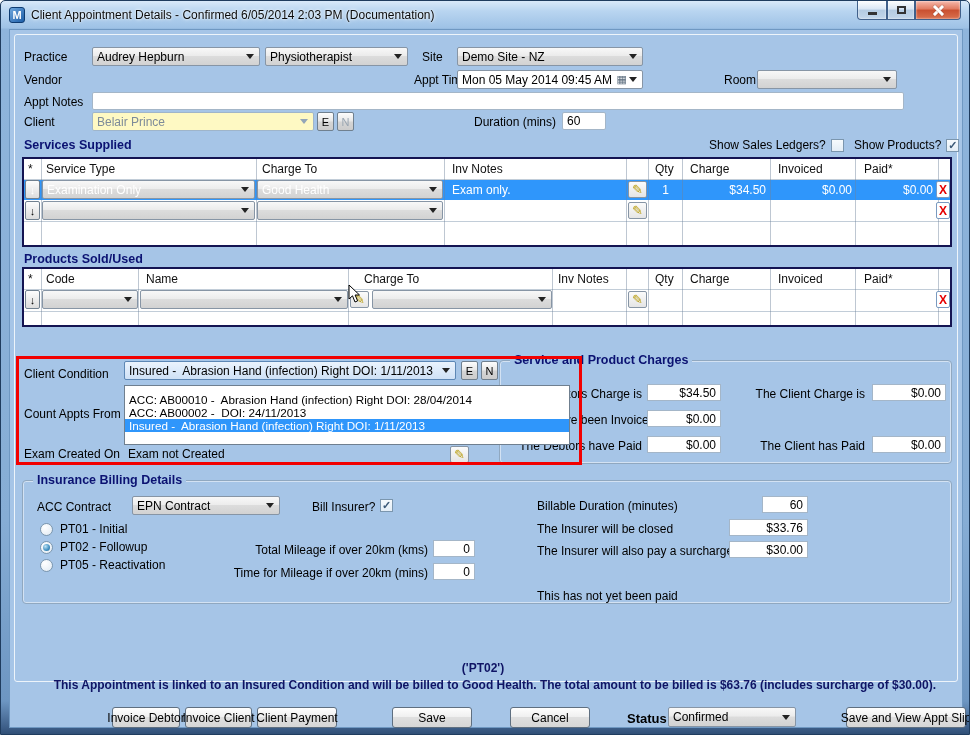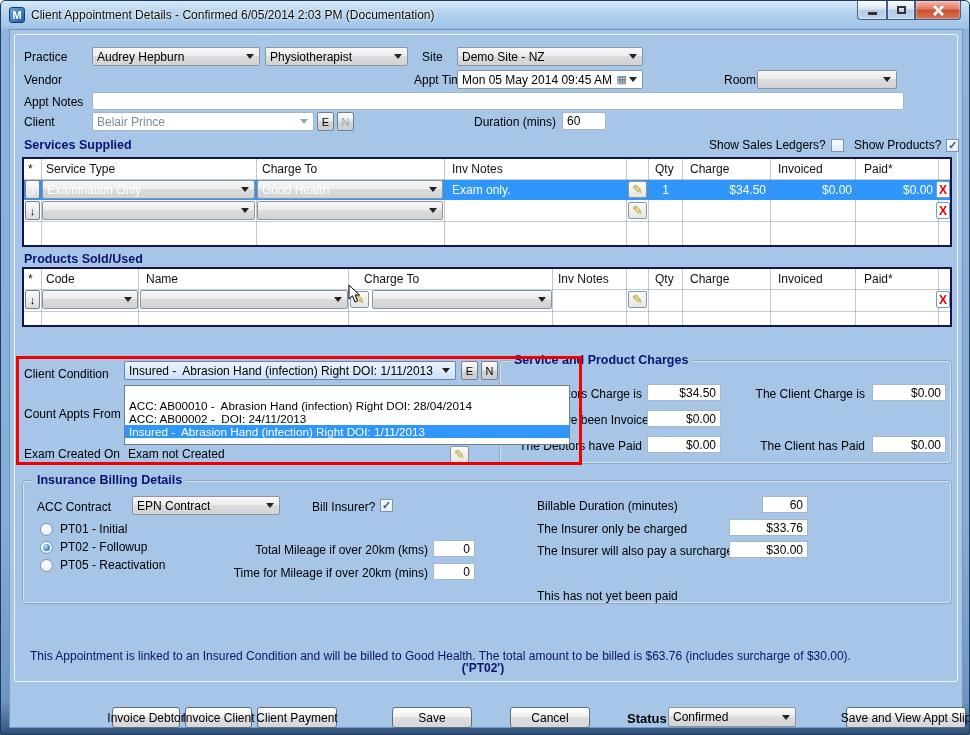--- a/index.html
+++ b/index.html
@@ -30,21 +30,21 @@
   .panel { position: absolute; left: 4px; top: 4px; width: 944px; height: 648px; border: 1px solid rgba(255,255,255,.8); border-radius: 3px; }
 
   .lbl { position: absolute; white-space: nowrap; font-size: 12px; color: #000; }
   .lbl-r { text-align: right; }
   .navy { color: #0b1272; font-weight: bold; font-size: 12.5px; }
 
   .combo { position: absolute; height: 19px; border: 1px solid #8795a5; border-radius: 2px;
     background: linear-gradient(180deg,#f8f8f8,#ececec 45%,#dcdcdc 50%,#d2d2d2); display: flex; align-items: center; z-index: 3; }
   .combo .ctext { flex: 1; padding: 0 4px; font-size: 12px; white-space: pre; overflow: hidden; }
   .darr { width: 0; height: 0; border-left: 4px solid transparent; border-right: 4px solid transparent; border-top: 5px solid #222; margin-right: 5px; }
-  .combo.disabled { background: #ffffff; border-color: #9fb5ca; }
+  .combo.disabled { background: #fef9c3; border-color: #9fb5ca; }
   .combo.disabled .ctext { color: #7d8b99; }
   .combo.disabled .darr { border-top-color: #93a6b8; }
   .combo.focused { background: linear-gradient(180deg,#eaf3fd,#cfe1f6); border-color: #5d87b5; }
 
   .tbox { position: absolute; height: 18px; background: #fff; border: 1px solid #a4b6c8; border-radius: 2px; padding: 1px 4px; font-size: 12px; z-index: 3; white-space: nowrap; overflow: hidden; }
   .vbox { position: absolute; height: 17px; background: #fff; border: 1px solid #a4b6c8; padding: 1px 4px; font-size: 12px; text-align: right; z-index: 3; }
 
   .btn-sm { position: absolute; width: 17px; height: 19px; border: 1px solid #70808f; border-radius: 2px; font-size: 11px;
     background: linear-gradient(180deg,#fdfdfd,#e7e7e7 48%,#d5d5d5 52%,#cccccc); display: flex; align-items: center; justify-content: center; z-index: 3; }
   .btn-sm.off { color: #9aa6b2; }
@@ -69,21 +69,21 @@
     font-weight: bold; font-size: 12px; display: flex; align-items: center; justify-content: center; z-index: 3; }
   .pbtn { position: absolute; width: 19px; height: 17px; border: 1px solid #8795a5; border-radius: 2px;
     background: linear-gradient(180deg,#fbfbfb,#e5e5e5); display: flex; align-items: center; justify-content: center; z-index: 3; }
   .pbtn span { color: #b79b0b; font-size: 13px; line-height: 1; transform: rotate(0deg); }
   .dbtn { position: absolute; width: 15px; height: 19px; border: 1px solid #70808f; border-radius: 2px;
     background: linear-gradient(180deg,#fdfdfd,#dcdcdc); display: flex; align-items: center; justify-content: center; font-size: 11px; z-index: 3; }
 
   .gbox { position: absolute; border: 1px solid #90a8c0; border-radius: 4px; box-shadow: inset 0 0 0 1px rgba(255,255,255,.5); }
   .legend { position: absolute; top: -8px; left: 10px; background: #a6c5e7; padding: 0 4px; }
 
-  .popup { position: absolute; background: #fff; border: 1px solid #6f7f8f; z-index: 50; padding-top: 13px; }
+  .popup { position: absolute; background: #fff; border: 1px solid #6f7f8f; z-index: 50; padding-top: 7px; }
   .popup .item { height: 13px; line-height: 13px; padding-left: 4px; font-size: 11.7px; white-space: pre; }
   .popup .item.hl { background: #2f96fb; color: #fff; }
 
   .redbox { position: absolute; border: 3px solid #f20000; z-index: 60; pointer-events: none; }
 
   .btn { position: absolute; height: 21px; border: 1px solid #5f6f80; border-radius: 3px; font-size: 12px;
     background: linear-gradient(180deg,#fefefe,#f0f0f0 45%,#dfdfdf 50%,#d6d6d6); display: flex; align-items: center; justify-content: center; z-index: 3; white-space: nowrap; }
 
   .cursor { position: absolute; z-index: 80; }
 </style>
@@ -335,27 +335,27 @@
       <span>PT05 - Reactivation</span>
     </div>
 
     <div class="lbl lbl-r" style="left:200px;top:513px;width:218px">Total Mileage if over 20km (kms)</div>
     <div class="vbox" style="left:423px;top:510px;width:42px">0</div>
     <div class="lbl lbl-r" style="left:180px;top:536px;width:238px">Time for Mileage if over 20km (mins)</div>
     <div class="vbox" style="left:423px;top:533px;width:42px">0</div>
 
     <div class="lbl" style="left:527px;top:469px">Billable Duration (minutes)</div>
     <div class="vbox" style="left:752px;top:466px;width:46px">60</div>
-    <div class="lbl" style="left:527px;top:492px">The Insurer only be charged</div>
+    <div class="lbl" style="left:527px;top:492px">The Insurer will be closed</div>
     <div class="vbox" style="left:719px;top:489px;width:79px">$33.76</div>
     <div class="lbl" style="left:527px;top:514px">The Insurer will also pay a surcharge of</div>
     <div class="vbox" style="left:719px;top:511px;width:79px">$30.00</div>
     <div class="lbl" style="left:527px;top:559px">This has not yet been paid</div>
 
-    <div class="lbl" style="left:20px;top:619px;width:906px;text-align:left;font-weight:normal;color:#0f1464;white-space:normal">This Appointment is linked to an Insured Condition and will be billed to Good Health. The total amount to be billed is $63.76 (includes surcharge of $30.00).</div>
+    <div class="lbl" style="left:20px;top:648px;width:906px;text-align:right;font-weight:bold;color:#0f1464;white-space:normal">This Appointment is linked to an Insured Condition and will be billed to Good Health. The total amount to be billed is $63.76 (includes surcharge of $30.00).</div>
     <div class="lbl" style="left:20px;top:631px;width:906px;text-align:center;font-weight:bold;color:#0f1464">('PT02')</div>
 
     <div class="btn" style="left:102px;top:677px;width:68px">Invoice Debtor</div>
     <div class="btn" style="left:175px;top:677px;width:67px">Invoice Client</div>
     <div class="btn" style="left:247px;top:677px;width:80px">Client Payment</div>
     <div class="btn" style="left:382px;top:677px;width:80px">Save</div>
     <div class="btn" style="left:500px;top:677px;width:80px">Cancel</div>
     <div class="lbl" style="left:617px;top:681px;font-weight:bold;font-size:13px">Status</div>
     <div class="combo" style="left:658px;top:677px;width:128px;height:20px">
         <div class="ctext">Confirmed</div>

